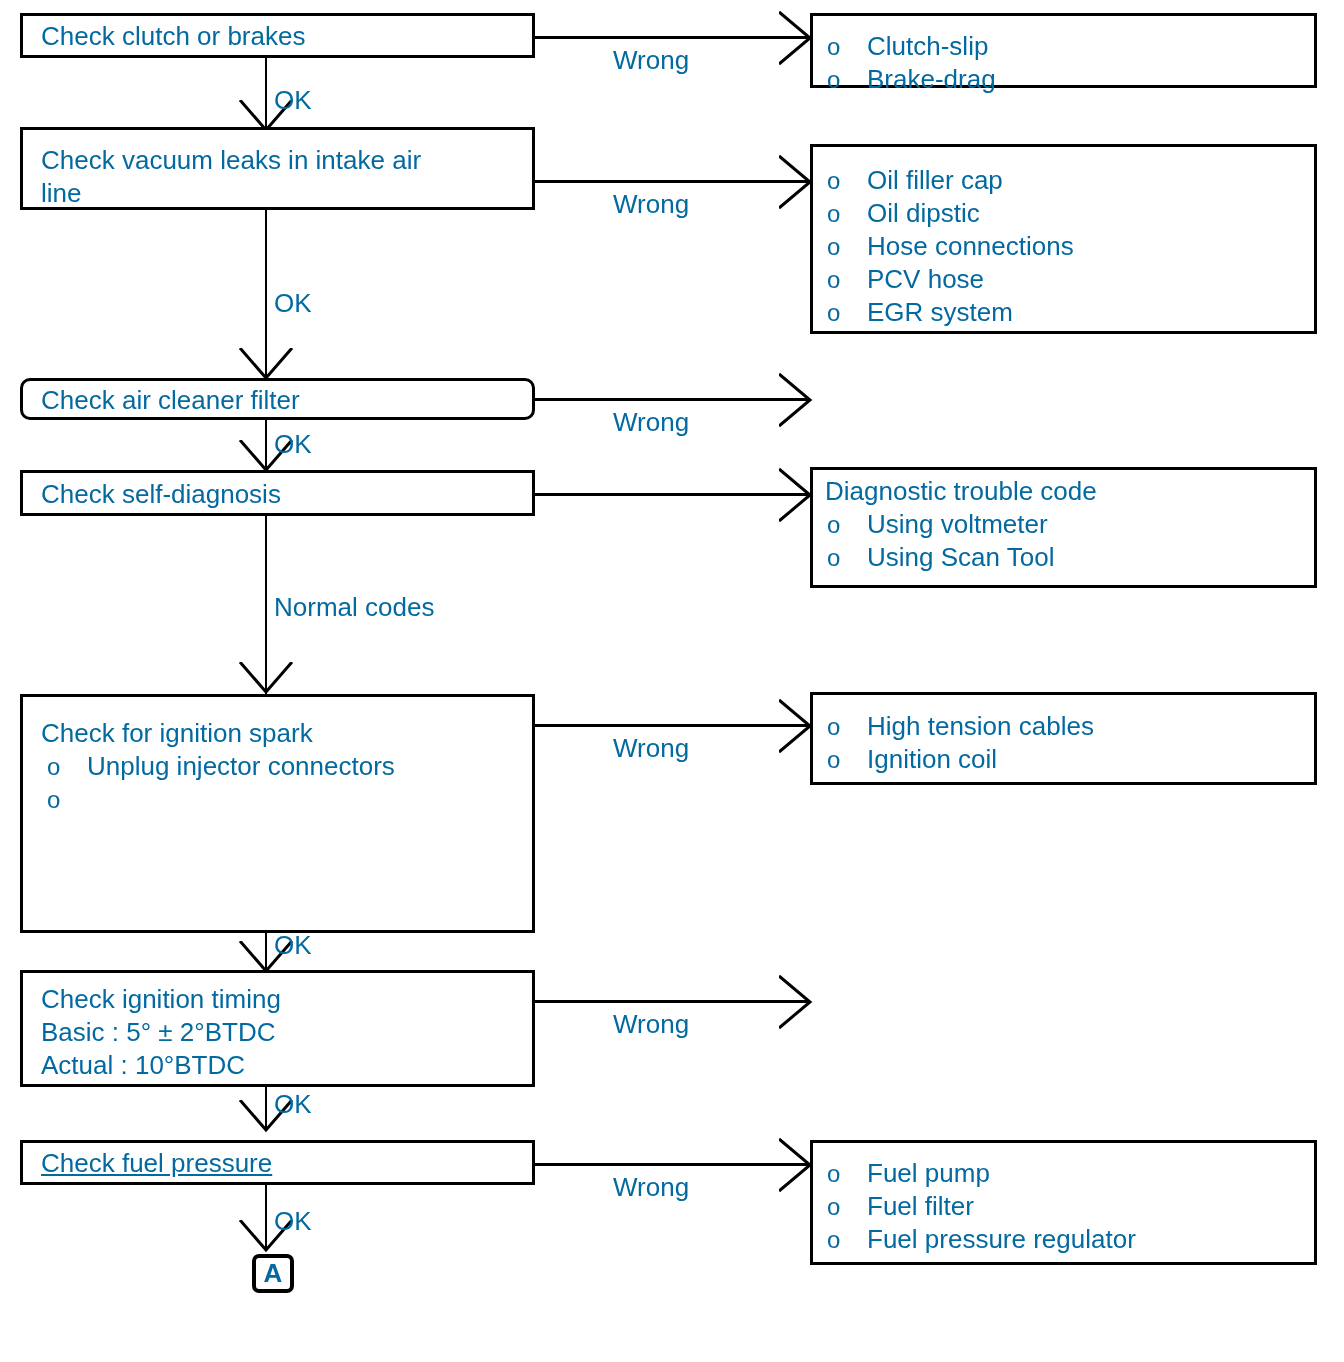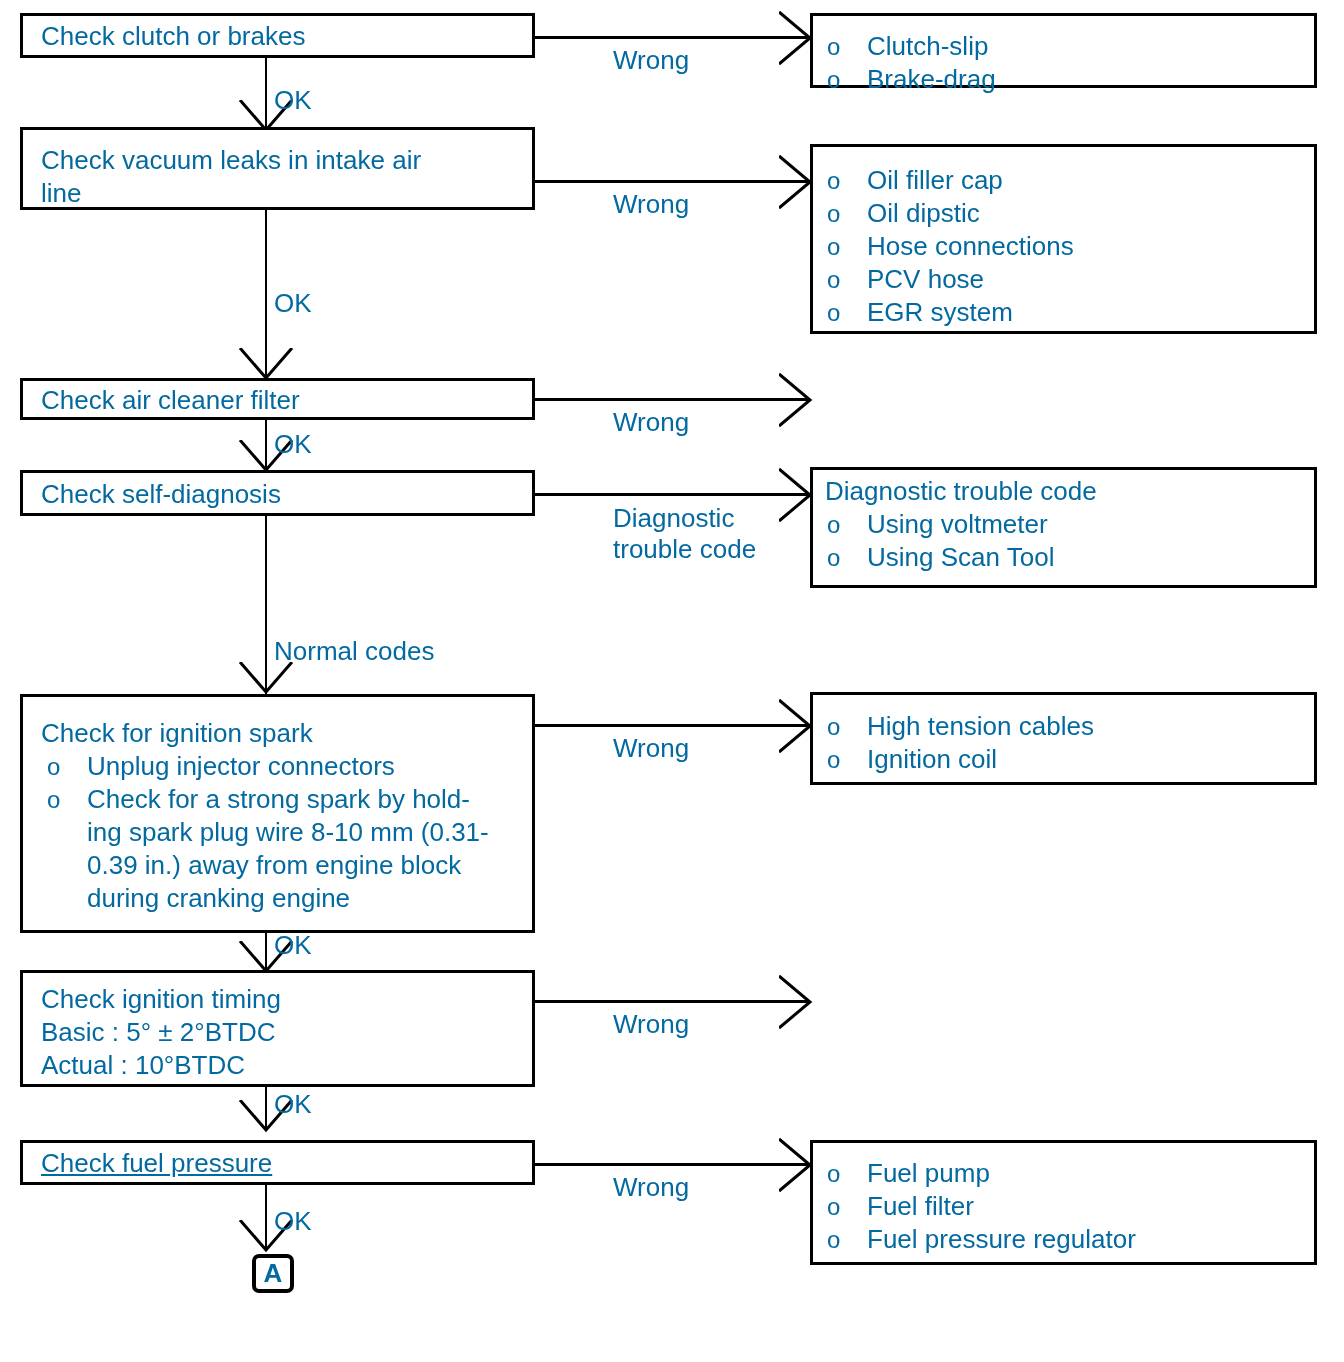--- a/index.html
+++ b/index.html
@@ -116,21 +116,21 @@
       <li><span class="mk">o</span><span>EGR system</span></li>
     </ul>
   </div>
 
   <div class="vline thinl" style="left:265px;top:210px;height:170px;"></div>
   <svg class="arrow-d" style="left:238px;top:348px;" viewBox="0 0 56 34">
     <path d="M2 0 L28 30 L54 0" fill="none" stroke="#000" stroke-width="3"></path>
   </svg>
   <div class="edgelabel" style="left:274px;top:288px;">OK</div>
 
-  <div class="box" style="left:20px;top:378px;width:515px;height:42px;">
+  <div class="box" style="left:20px;top:378px;width:515px;height:42px;border-radius:10px;">
     <div class="boxtitle" style="top:3px;">Check air cleaner filter</div>
   </div>
 
   <div class="hline" style="left:535px;top:398px;width:275px;"></div>
   <svg class="arrow-r" style="left:779px;top:372px;" viewBox="0 0 34 56">
     <path d="M0 2 L31 28 L0 54" fill="none" stroke="#000" stroke-width="3"></path>
   </svg>
   <div class="edgelabel" style="left:613px;top:407px;">Wrong</div>
 
 
@@ -141,45 +141,40 @@
   <div class="edgelabel" style="left:274px;top:429px;">OK</div>
 
   <div class="box" style="left:20px;top:470px;width:515px;height:46px;">
     <div class="boxtitle" style="top:5px;">Check self-diagnosis</div>
   </div>
 
   <div class="hline" style="left:535px;top:493px;width:275px;"></div>
   <svg class="arrow-r" style="left:779px;top:467px;" viewBox="0 0 34 56">
     <path d="M0 2 L31 28 L0 54" fill="none" stroke="#000" stroke-width="3"></path>
   </svg>
-  <div class="edgelabel" style="left:613px;top:503px;">Diagnostic
-trouble code</div>
 
   <div class="box" style="left:810px;top:467px;width:507px;height:121px;">
     <div class="boxtitle" style="top:5px;left:12px;">Diagnostic trouble code</div>
     <ul class="bul" style="left:8px;top:38px;">
       <li><span class="mk">o</span><span>Using voltmeter</span></li>
       <li><span class="mk">o</span><span>Using Scan Tool</span></li>
     </ul>
   </div>
 
   <div class="vline thinl" style="left:265px;top:516px;height:178px;"></div>
   <svg class="arrow-d" style="left:238px;top:662px;" viewBox="0 0 56 34">
     <path d="M2 0 L28 30 L54 0" fill="none" stroke="#000" stroke-width="3"></path>
   </svg>
-  <div class="edgelabel" style="left:274px;top:636px;">Normal codes</div>
+  <div class="edgelabel" style="left:274px;top:592px;">Normal codes</div>
 
   <div class="box" style="left:20px;top:694px;width:515px;height:239px;">
     <div class="boxtitle" style="top:20px;">Check for ignition spark</div>
     <ul class="bul" style="left:18px;top:53px;">
       <li><span class="mk">o</span><span>Unplug injector connectors</span></li>
-      <li><span class="mk">o</span><span>Check for a strong spark by hold-
-ing spark plug wire 8-10 mm (0.31-
-0.39 in.) away from engine block
-during cranking engine</span></li>
+      <li><span class="mk">o</span></li>
     </ul>
   </div>
 
   <div class="hline" style="left:535px;top:724px;width:275px;"></div>
   <svg class="arrow-r" style="left:779px;top:698px;" viewBox="0 0 34 56">
     <path d="M0 2 L31 28 L0 54" fill="none" stroke="#000" stroke-width="3"></path>
   </svg>
   <div class="edgelabel" style="left:613px;top:733px;">Wrong</div>
 
   <div class="box" style="left:810px;top:692px;width:507px;height:93px;">

